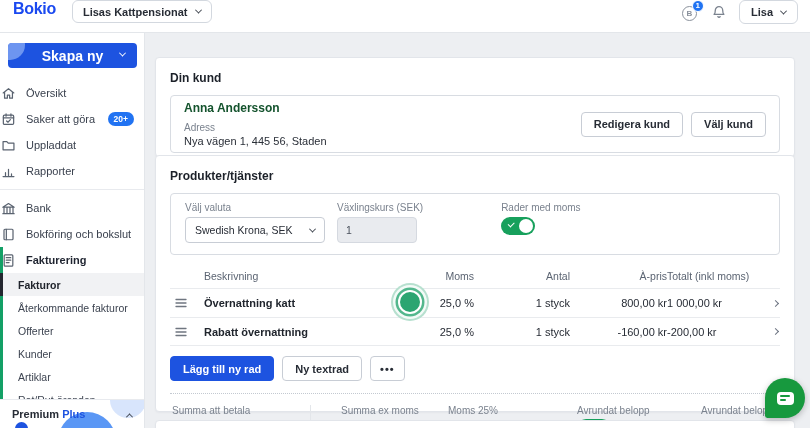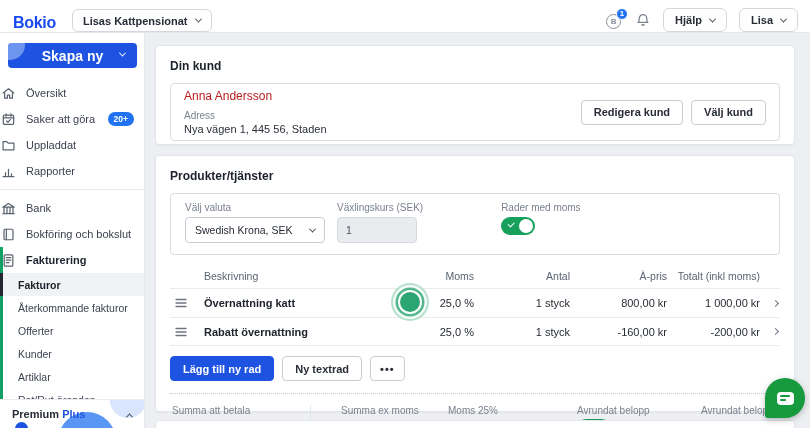--- a/index.html
+++ b/index.html
@@ -5,21 +5,21 @@
   * { box-sizing: border-box; margin: 0; padding: 0; }
   html, body { width: 810px; height: 428px; overflow: hidden; }
   body {
     font-family: "Liberation Sans", "DejaVu Sans", sans-serif;
     background: #fff; position: relative; color: #272c35;
   }
   
   .topbar {
     position: absolute; top: 0; left: 0; width: 810px; height: 33px;
     background: #fff; border-bottom: 1px solid #e3e6ea;
-    display: flex; align-items: flex-end; z-index: 30;
+    display: flex; align-items: flex-start; z-index: 30;
   }
   .logo { margin-left: 13px; font-size: 16px; font-weight: 700; color: #1a49f0; letter-spacing: -0.3px; }
   .company-btn {
     margin-left: 16px; height: 23px; padding: 0 10px;
     border: 1px solid #d3d8df; border-radius: 6px; background: #fff;
     font-size: 11px; font-weight: 700; color: #272c35;
     display: inline-flex; align-items: center; gap: 9px; cursor: pointer;
   }
   .topbar-right { margin-left: auto; display: flex; align-items: center; gap: 12px; margin-right: 12px; }
   .coin-wrap { position: relative; width: 17px; height: 17px; }
@@ -100,23 +100,23 @@
   
   .main { position: absolute; top: 33px; left: 145px; width: 665px; height: 395px; background: #edeff2; }
   .card {
     position: absolute; left: 10px; width: 640px; background: #fff;
     border: 1px solid #e2e5ea; border-radius: 4px; box-shadow: 0 1px 2px rgba(16,24,40,.04);
     padding: 13px 14px;
   }
   .card-title { font-size: 12px; font-weight: 700; color: #1c2129; }
   .inner-box { border: 1px solid #d8dce2; border-radius: 4px; margin-top: 10px; }
   
-  .card-customer { top: 12px; height: 100px; }
+  .card-customer { top: 24px; height: 100px; }
   .customer-box { padding: 11px 13px; height: 58px; display: flex; align-items: center; }
-  .customer-name { font-size: 12px; font-weight: 400; color: #b91c1c; }
+  .customer-name { font-size: 12px; font-weight: 700; color: #14532d; }
   .field-label { font-size: 10px; color: #7a828e; }
   .customer-address-label { margin-top: 7px; }
   .customer-address { font-size: 11px; color: #2a2f38; margin-top: 2px; }
   .customer-actions { margin-left: auto; display: flex; gap: 8px; }
   .btn {
     height: 25px; padding: 0 12px; border: 1px solid #c8cdd5; border-radius: 4px;
     background: #fff; font-size: 11px; font-weight: 700; color: #272c35;
     display: inline-flex; align-items: center; gap: 7px; cursor: pointer; white-space: nowrap;
   }
   .btn.primary { background: #1d53e0; border-color: #1d53e0; color: #fff; }
@@ -146,21 +146,21 @@
   .ptable { margin-top: 9px; }
   .t-head { display: flex; align-items: center; height: 24px; font-size: 10.5px; color: #5b6472; }
   .t-row { display: flex; align-items: center; height: 29px; border-top: 1px solid #e9ebee; font-size: 11px; color: #272c35; }
   .t-row:last-of-type { border-bottom: 1px solid #e9ebee; }
   .col-handle { width: 34px; padding-left: 5px; color: #6f7680; display: flex; align-items: center; }
   .col-desc { flex: 1; }
   .t-row .col-desc { font-weight: 700; color: #20252d; }
   .col-vat { width: 90px; text-align: right; }
   .col-qty { width: 96px; text-align: right; }
   .col-price { width: 97px; text-align: right; padding-left: 41px; }
-  .col-total { width: 93px; text-align: right; }
+  .col-total { width: 93px; text-align: left; }
   .col-chev { width: 20px; display: flex; justify-content: flex-end; padding-right: 2px; }
   .row-actions { display: flex; gap: 8px; margin: 10px 0 0 0; padding-bottom: 12px; border-bottom: 1px dotted #c3c9d1; }
   .btn.more { padding: 0 9px; letter-spacing: 1px; }
   
   .summary { display: flex; margin-top: 11px; align-items: flex-start; }
   .sum-item .field-label { display: block; margin-bottom: 3px; }
   .sum-value { font-size: 11.5px; font-weight: 700; color: #20252d; }
   .sum-1 { width: 140px; padding-left: 2px; }
   .sum-divider { width: 1px; align-self: stretch; background: #e3e6ea; min-height: 32px; }
   .sum-2 { width: 107px; margin-left: 30px; }
@@ -203,24 +203,20 @@
     <div class="coin-wrap icon-btn">
       <span class="coin">B</span>
       <span class="notif-badge">1</span>
     </div>
     <div class="icon-btn">
       <svg width="16" height="16" viewBox="0 0 16 16" fill="none" stroke="#7a828e" stroke-width="1.3" stroke-linecap="round" stroke-linejoin="round">
         <path d="M8 2.6a3.7 3.7 0 0 0-3.7 3.7c0 3.1-1.2 4-1.2 4h9.8s-1.2-.9-1.2-4A3.7 3.7 0 0 0 8 2.6z"></path>
         <path d="M6.9 12.6a1.25 1.25 0 0 0 2.2 0"></path>
       </svg>
     </div>
-    <button class="tb-btn">
-      <span>Hjälp</span>
-      <span class="chev"></span>
-    </button>
     <button class="tb-btn">
       <span>Lisa</span>
       <span class="chev"></span>
     </button>
   </div>
 </div>
 
 <div class="sidebar">
   <button class="create-btn">
     <span class="corner"></span>

